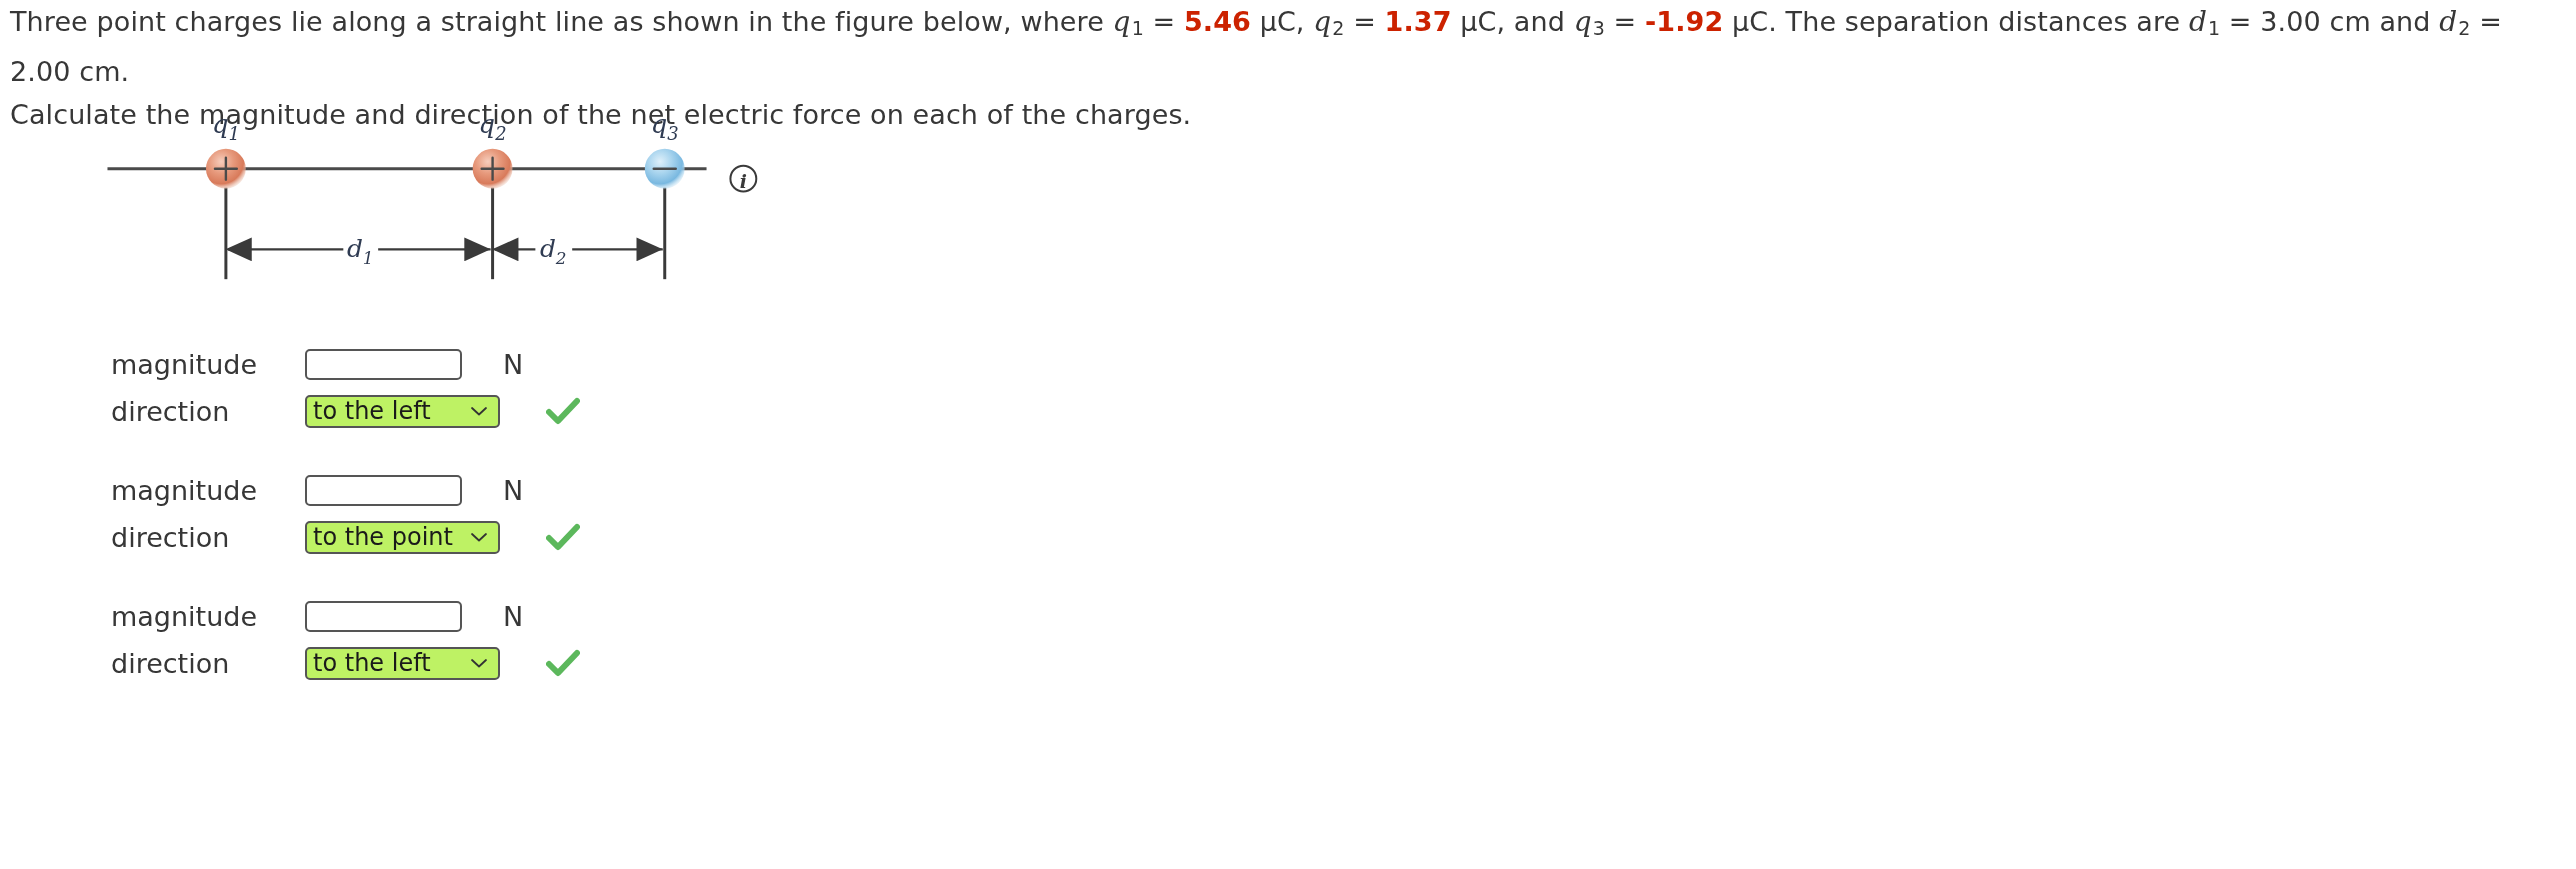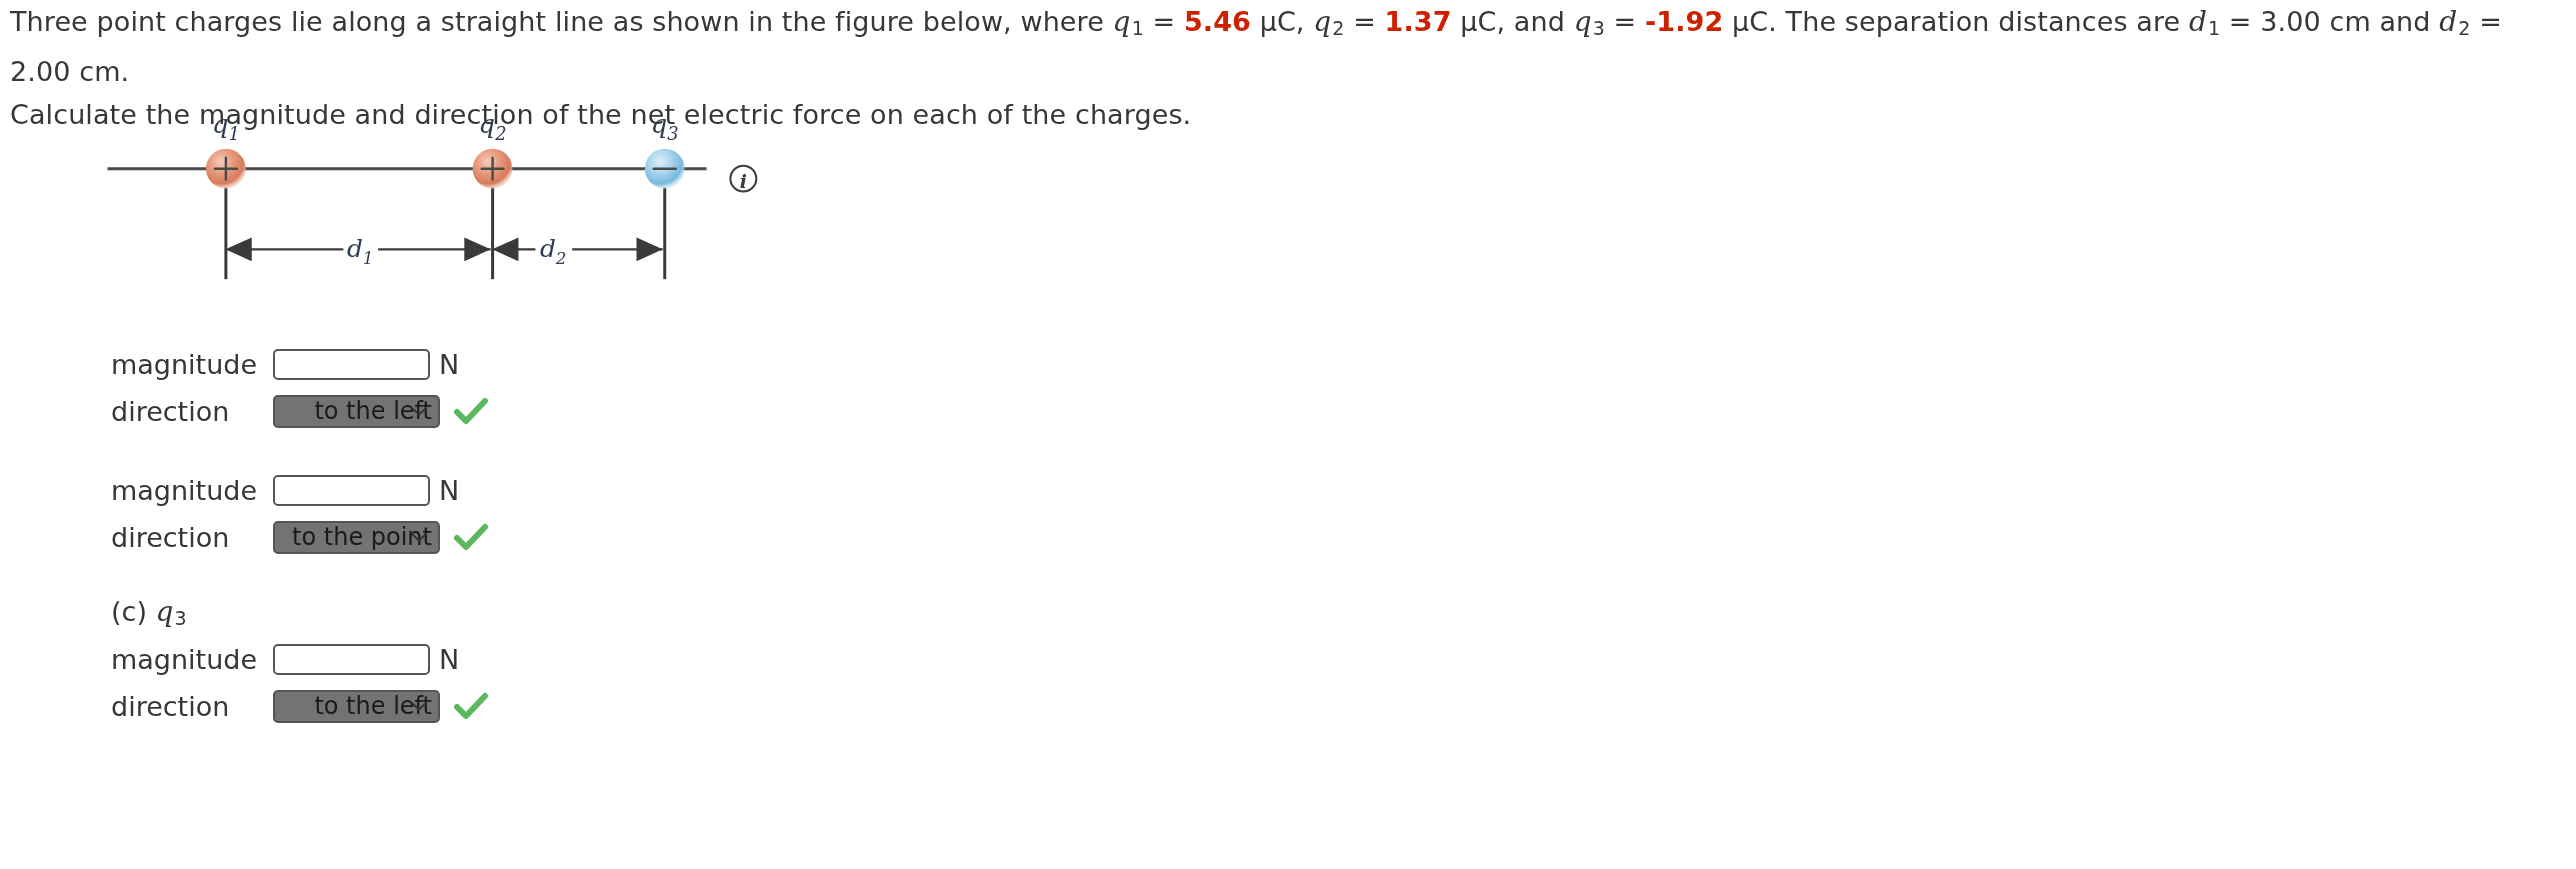--- a/index.html
+++ b/index.html
@@ -69,20 +69,21 @@
     height: 30px;
     white-space: nowrap;
   }
 
   .field-row {
     display: flex;
     align-items: center;
     height: 42px;
     margin-bottom: 5px;
     white-space: nowrap;
+    gap: 32px;
   }
   .field-label {
     font-size: 27px;
     color: #373737;
     width: 162px;
     flex: 0 0 162px;
   }
   .magnitude-input {
     width: 157px;
     height: 31px;
@@ -96,31 +97,30 @@
     color: #222;
     outline: none;
   }
   .unit {
     font-size: 27px;
     color: #373737;
     margin-left: 9px;
   }
   .direction-select {
     position: relative;
-    width: 167px;
+    width: 195px;
     height: 33px;
     border: 2px solid #555555;
     border-radius: 5px;
-    background: #737373;
+    background: #bef264;
     box-sizing: border-box;
     display: flex;
     align-items: center;
     padding: 0 6px;
     cursor: pointer;
-    justify-content: flex-end;
   }
   .direction-select .sel-text {
     font-size: 24px;
     color: #1a1a1a;
     line-height: 1;
   }
   .chev {
     position: absolute;
     right: 10px;
     top: 50%;
@@ -245,23 +245,20 @@
           <path d="M2,3 L9,9.5 L16,3" fill="none" stroke="#333" stroke-width="1.8" stroke-linecap="round" stroke-linejoin="round"></path>
         </svg>
       </div>
       <svg class="check" viewBox="0 0 34 28">
         <path d="M3,15 L12,24 L31,4" fill="none" stroke="#5cb85c" stroke-width="6" stroke-linecap="round" stroke-linejoin="round"></path>
       </svg>
     </div>
   </div>
 
   <div class="part">
-    <div class="part-title">
-      <span>(c) </span><span class="var"><span>q</span><sub>3</sub></span>
-    </div>
     <div class="field-row">
       <span class="field-label">magnitude</span>
       <input class="magnitude-input" type="text" value="" style="">
       <span class="unit">N</span>
     </div>
     <div class="field-row">
       <span class="field-label">direction</span>
       <div class="direction-select">
         <span class="sel-text">to the left</span>
         <svg class="chev" viewBox="0 0 18 12">

